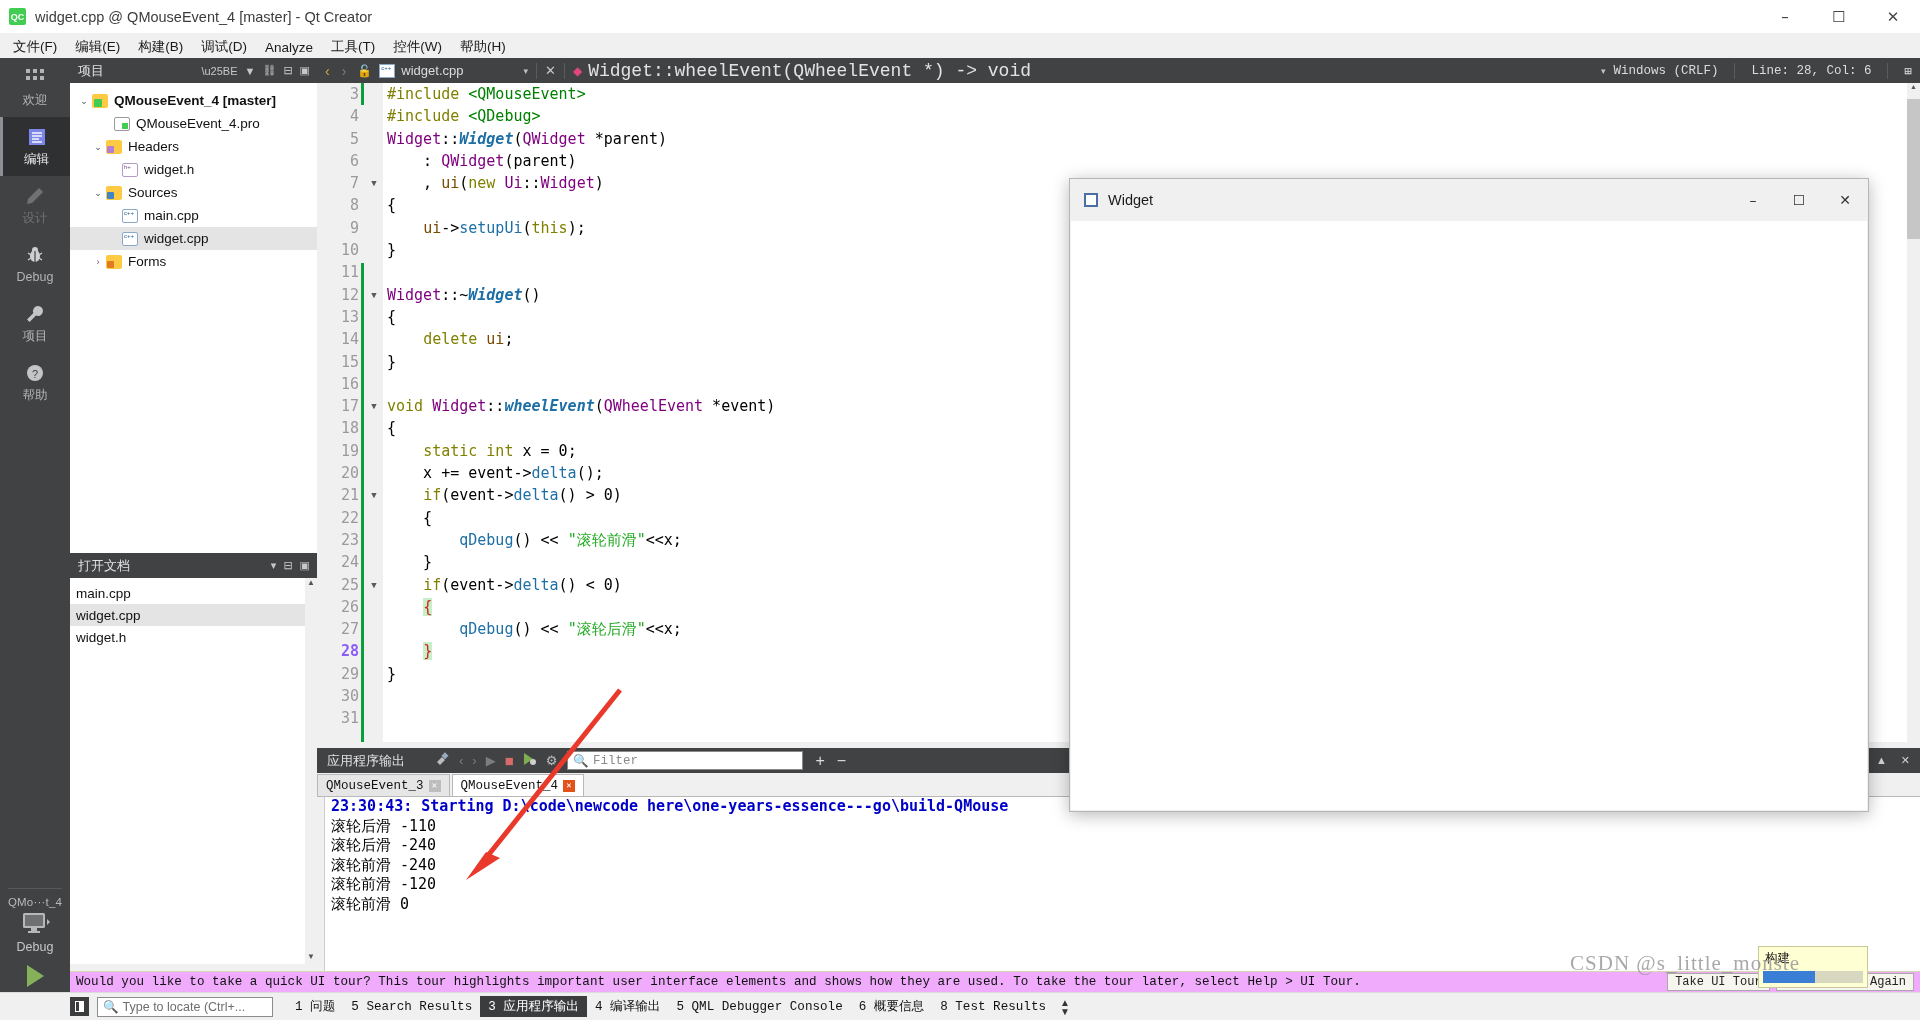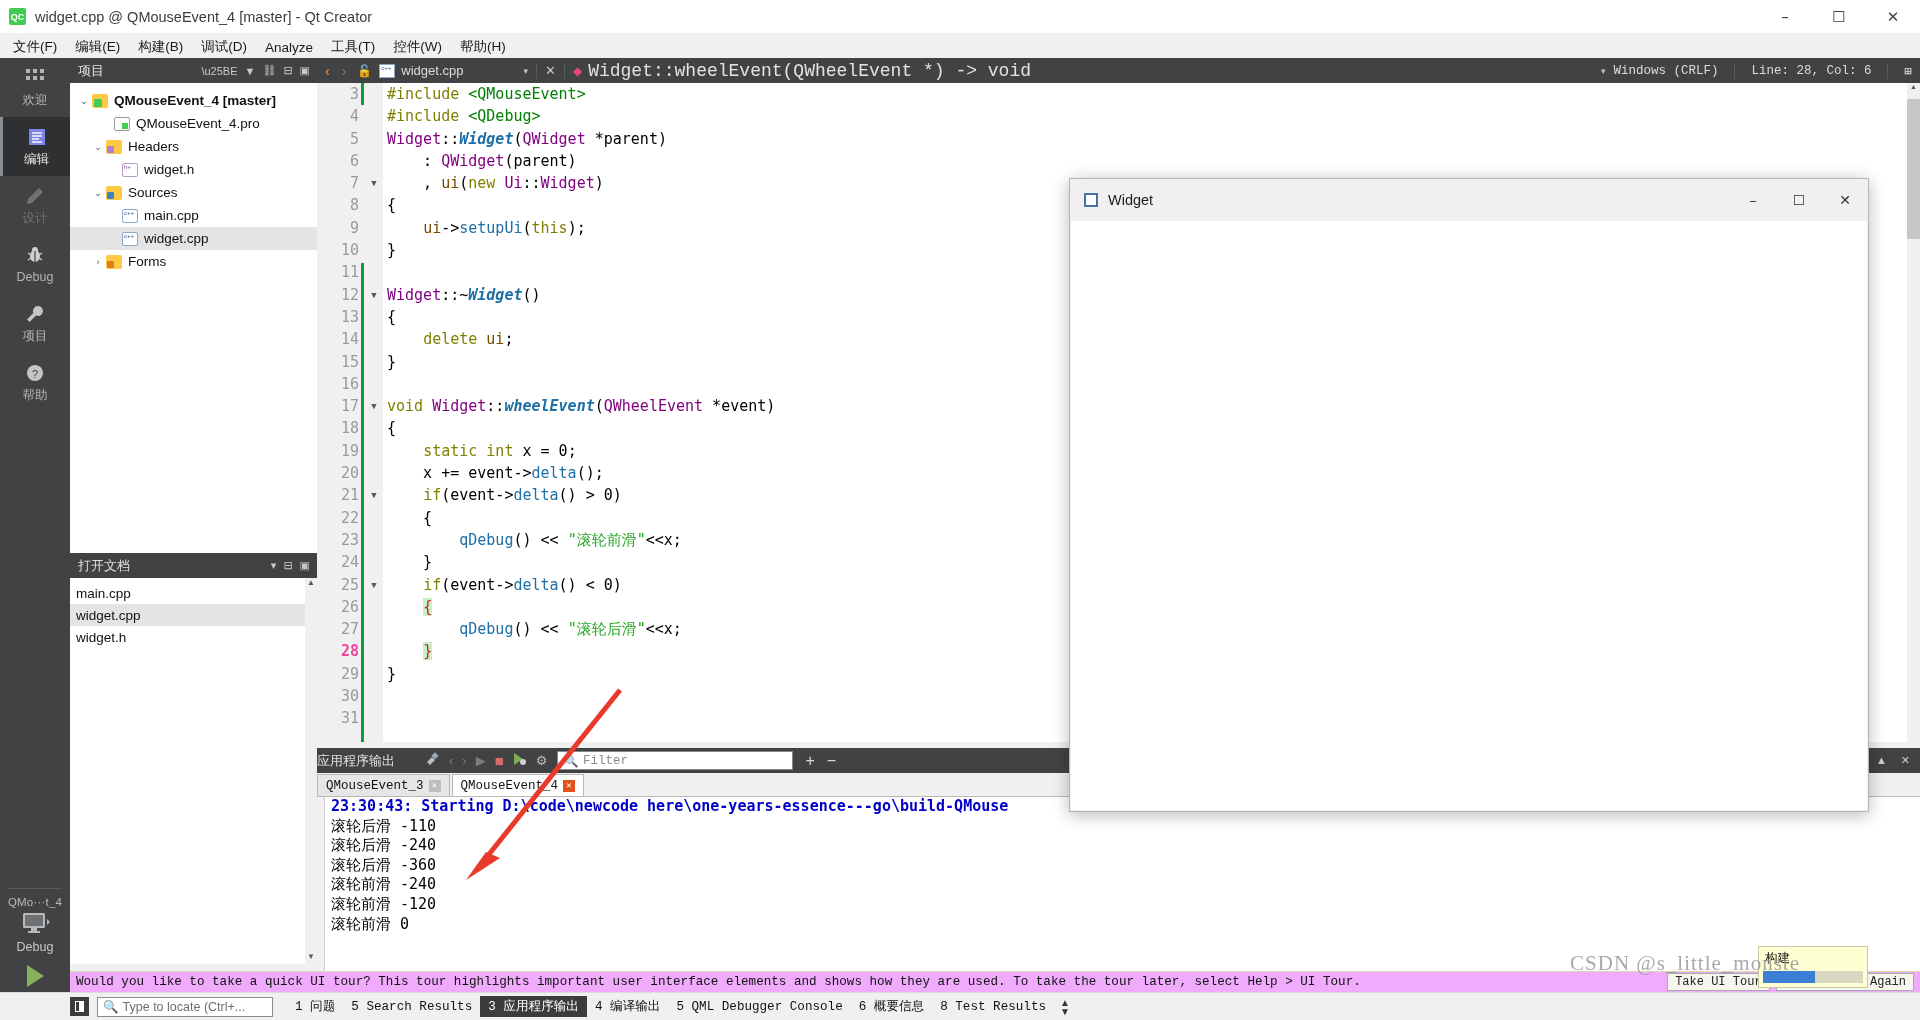--- a/index.html
+++ b/index.html
@@ -136,21 +136,21 @@
   .et-right .chunk { font-size:12.5px; color:#dcdcdc; padding:0 8px; font-family:"Liberation Mono", monospace;}
 
   .code-area { position:absolute; left:0; top:25px; right:0; bottom:0; background:#fff; overflow:hidden; }
   .gutter { position:absolute; left:0; top:0; width:48px; bottom:0; background:#f0f0f0; }
   .foldbar { position:absolute; left:48px; top:0; width:18px; bottom:0; background:#f0f0f0; }
   .greenbar { position:absolute; left:44px; width:3px; background:#0a9e3c; }
   .codelines { position:absolute; left:0; top:0; right:0; bottom:0;
     font-family:"DejaVu Sans Mono","Liberation Mono", monospace; font-size:15px; line-height:22.3px; }
   .cl { position:relative; height:22.3px; white-space:pre; }
   .cl .ln { position:absolute; left:0; width:42px; text-align:right; color:#9a9a9a; }
-  .cl .ln.cur { color:#ec4899; font-weight:bold; }
+  .cl .ln.cur { color:#8b5cf6; font-weight:bold; }
   .cl .fold { position:absolute; left:50px; width:14px; text-align:center; color:#5a5a5a; font-size:9px; }
   .cl .src { position:absolute; left:70px; }
   .k-pre { color:#808000; }      
   .k-inc { color: #008000; }      
   .k-type { color:#800080; }
   .k-fn { color:#1d6fa5; font-weight:bold; font-style:italic; }
   .k-kw { color:#808000; }
   .k-str { color:#22aa22; }
   .k-var { color:#7a4a00; }
   .k-field { color:#1d6fa5; }
@@ -159,21 +159,21 @@
   .k-plain { color:#000; }
   .k-brace-hl { background:#c8f0c8; color:#d02020; }
 
   .code-scroll-right { position:absolute; right:0; top:25px; width:13px; bottom:0; background:#f0f0f0; }
 
   
   .outpane { position:absolute; left:317px; top:748px; right:0; height:246px; background:#fff; }
   .out-header {
     height: 25px; background:#404244; display:flex; align-items:center; color:#e0e0e0; font-size:13px;
   }
-  .out-title { }
+  .out-title { padding-left: 10px; }
   .out-tools { display:flex; align-items:center; gap:9px; margin-left: 30px; color:#bbb; font-size:13px;}
   .out-filter {
     margin-left: 10px; width: 236px; height:19px; background:#fff; border:1px solid #888;
     display:flex; align-items:center; gap:4px; padding-left:5px; color:#8a8a8a; font-size:12.5px;
     font-family:"Liberation Mono", monospace;
   }
   .out-plusminus { display:flex; gap:12px; margin-left:12px; color:#ddd; font-size:16px;}
   .out-tabs { height:24px; display:flex; align-items:flex-end; background:#f0f0f0; border-bottom:1px solid #b8b8b8; }
   .otab {
     height:22px; display:flex; align-items:center; gap:5px; padding: 0 8px;
@@ -579,21 +579,20 @@
         <span class="xbox">✕</span>
       </div>
     </div>
 
     <div class="out-body">
       <div class="out-left-rail"></div>
       <div id="outlines">
           <div class="out-line start">23:30:43: Starting D:\code\newcode here\one-years-essence---go\build-QMouse</div>
           <div class="out-line">滚轮后滑 -110</div>
           <div class="out-line">滚轮后滑 -240</div>
-          <div class="out-line">滚轮后滑 -360</div>
           <div class="out-line">滚轮前滑 -240</div>
           <div class="out-line">滚轮前滑 -120</div>
           <div class="out-line">滚轮前滑 0</div>
         </div>
     </div>
   </div>
 
   <div class="widgetwin">
     <div class="ww-title">
       <span class="ww-icon"></span>

